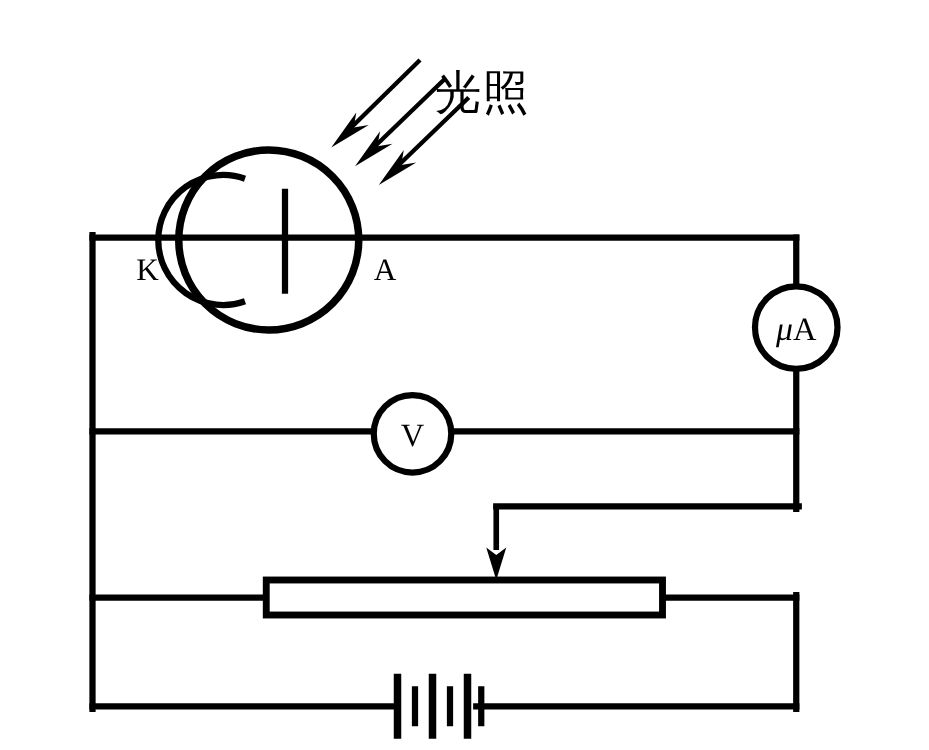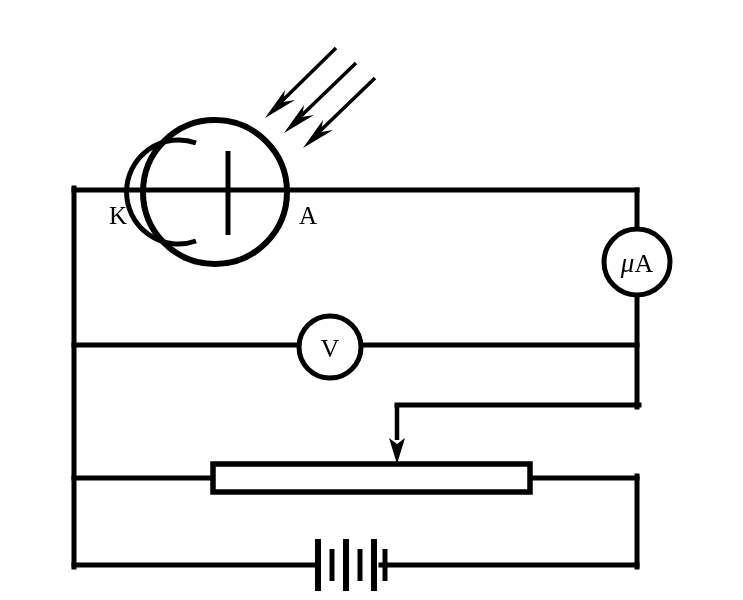--- a/index.html
+++ b/index.html
@@ -186,14 +186,15 @@
 
       <path class="ray-line" d="M 356 63 L 300 117"></path>
       <polygon class="ray-head" points="284,133 314,115 302,117 304,105"></polygon>
 
       <path class="ray-line" d="M 375 78 L 319 132"></path>
       <polygon class="ray-head" points="303,148 333,130 321,132 323,120"></polygon>
     </g>
 
   </svg>
 
+  <div class="cjk-label" style="left: 348px; top: 55px;">光照</div>
 
 </div>
 
 </body></html>

